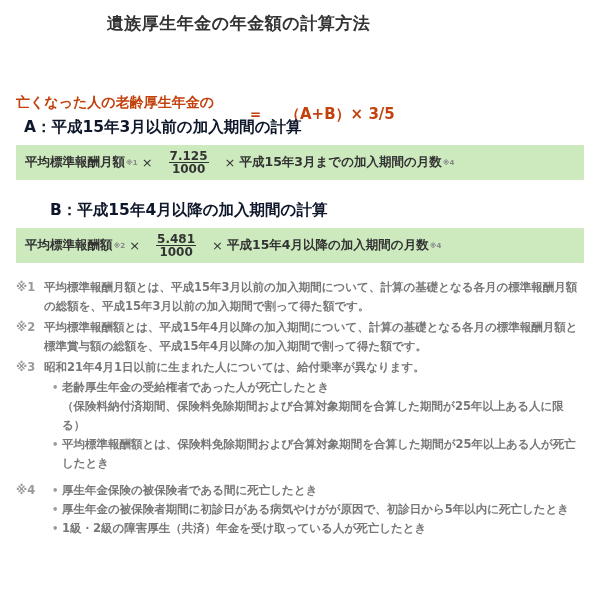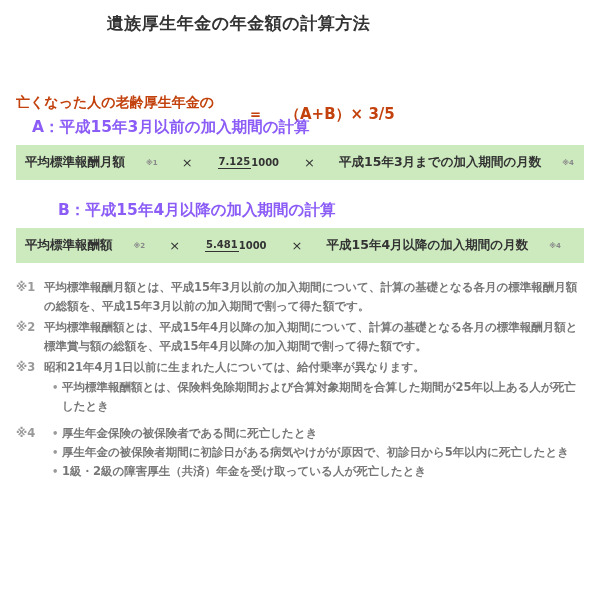--- a/index.html
+++ b/index.html
@@ -11,36 +11,36 @@
       text-align: center; font-size: 17px; font-weight: bold; color: #333333;
       letter-spacing: 0.5px;
     }
 
     .summary { position: absolute; left: 16px; top: 50px; width: 570px; height: 50px; color: #c2410c; font-weight: bold; margin-top: 40px; }
     .summary .lhs { position: absolute; left: 0; top: 0; font-size: 14px; line-height: 25px; }
     .summary .rhs { position: absolute; left: 232px; top: 12px; font-size: 15px; line-height: 25px; }
     .summary .eq { margin-right: 22px; }
 
     .section-heading {
-      position: absolute; left: 32px; font-size: 15.5px; font-weight: bold; color: #8b5cf6;
+      position: absolute; left: 24px; font-size: 15.5px; font-weight: bold; color: #0f172a;
     }
     .sec-a { top: 117px; }
     .sec-b { top: 200px; margin-left: 26px; }
 
     .formula {
       position: absolute; left: 16px; width: 568px; height: 35px;
       background: #cdeabf; padding-left: 9px;
       display: flex; align-items: center;
-      font-size: 12.5px; font-weight: bold; color: #333333; white-space: nowrap; gap: 20px;
+      font-size: 12.5px; font-weight: bold; color: #333333; white-space: nowrap;
     }
     .formula-a { top: 145px; }
     .formula-b { top: 228px; }
     .formula sup { font-size: 7px; color: #888888; font-weight: bold; vertical-align: 6px; margin-left: 1px; }
     .formula .times { margin: 0 4px; font-weight: normal; font-size: 13px; }
-    .frac { display: inline-flex; flex-direction: row; align-items: center; font-size: 10px; line-height: 10px; margin: 0 1px; }
+    .frac { display: inline-flex; flex-direction: column; align-items: center; font-size: 12px; line-height: 10px; margin: 0 12px; }
     .frac .num { border-bottom: 1px solid #333333; padding: 0 1px 1px; }
     .frac .den { padding-top: 1px; }
 
     .notes { position: absolute; left: 16px; top: 278px; width: 570px; color: #777777; font-size: 11.5px; font-weight: bold; }
     .note { position: relative; padding-left: 28px; line-height: 19px; margin-bottom: 2px; }
     .note .marker { position: absolute; left: 0; top: 0; color: #999999; }
     .note ul { list-style: none; margin-top: 1px; }
     .note li { position: relative; padding-left: 18px; line-height: 19px; }
     .note li::before { content: "•"; position: absolute; left: 8px; top: 0; color: #999999; font-size: 10px; }
     .note-3 { margin-top: 0; }
@@ -94,20 +94,22 @@
     <div>平均標準報酬月額とは、平成15年3月以前の加入期間について、計算の基礎となる各月の標準報酬月額の総額を、平成15年3月以前の加入期間で割って得た額です。</div>
   </div>
   <div class="note note-2">
     <span class="marker">※2</span>
     <div>平均標準報酬額とは、平成15年4月以降の加入期間について、計算の基礎となる各月の標準報酬月額と標準賞与額の総額を、平成15年4月以降の加入期間で割って得た額です。</div>
   </div>
   <div class="note note-3">
     <span class="marker">※3</span>
     <div>昭和21年4月1日以前に生まれた人については、給付乗率が異なります。</div>
     <ul>
+      <li style="white-space: pre-line;">老齢厚生年金の受給権者であった人が死亡したとき
+（保険料納付済期間、保険料免除期間および合算対象期間を合算した期間が25年以上ある人に限る）</li>
       <li>平均標準報酬額とは、保険料免除期間および合算対象期間を合算した期間が25年以上ある人が死亡したとき</li>
     </ul>
   </div>
   <div class="note note-4">
     <span class="marker">※4</span>
     <ul>
       <li>厚生年金保険の被保険者である間に死亡したとき</li>
       <li>厚生年金の被保険者期間に初診日がある病気やけがが原因で、初診日から5年以内に死亡したとき</li>
       <li>1級・2級の障害厚生（共済）年金を受け取っている人が死亡したとき</li>
     </ul>

